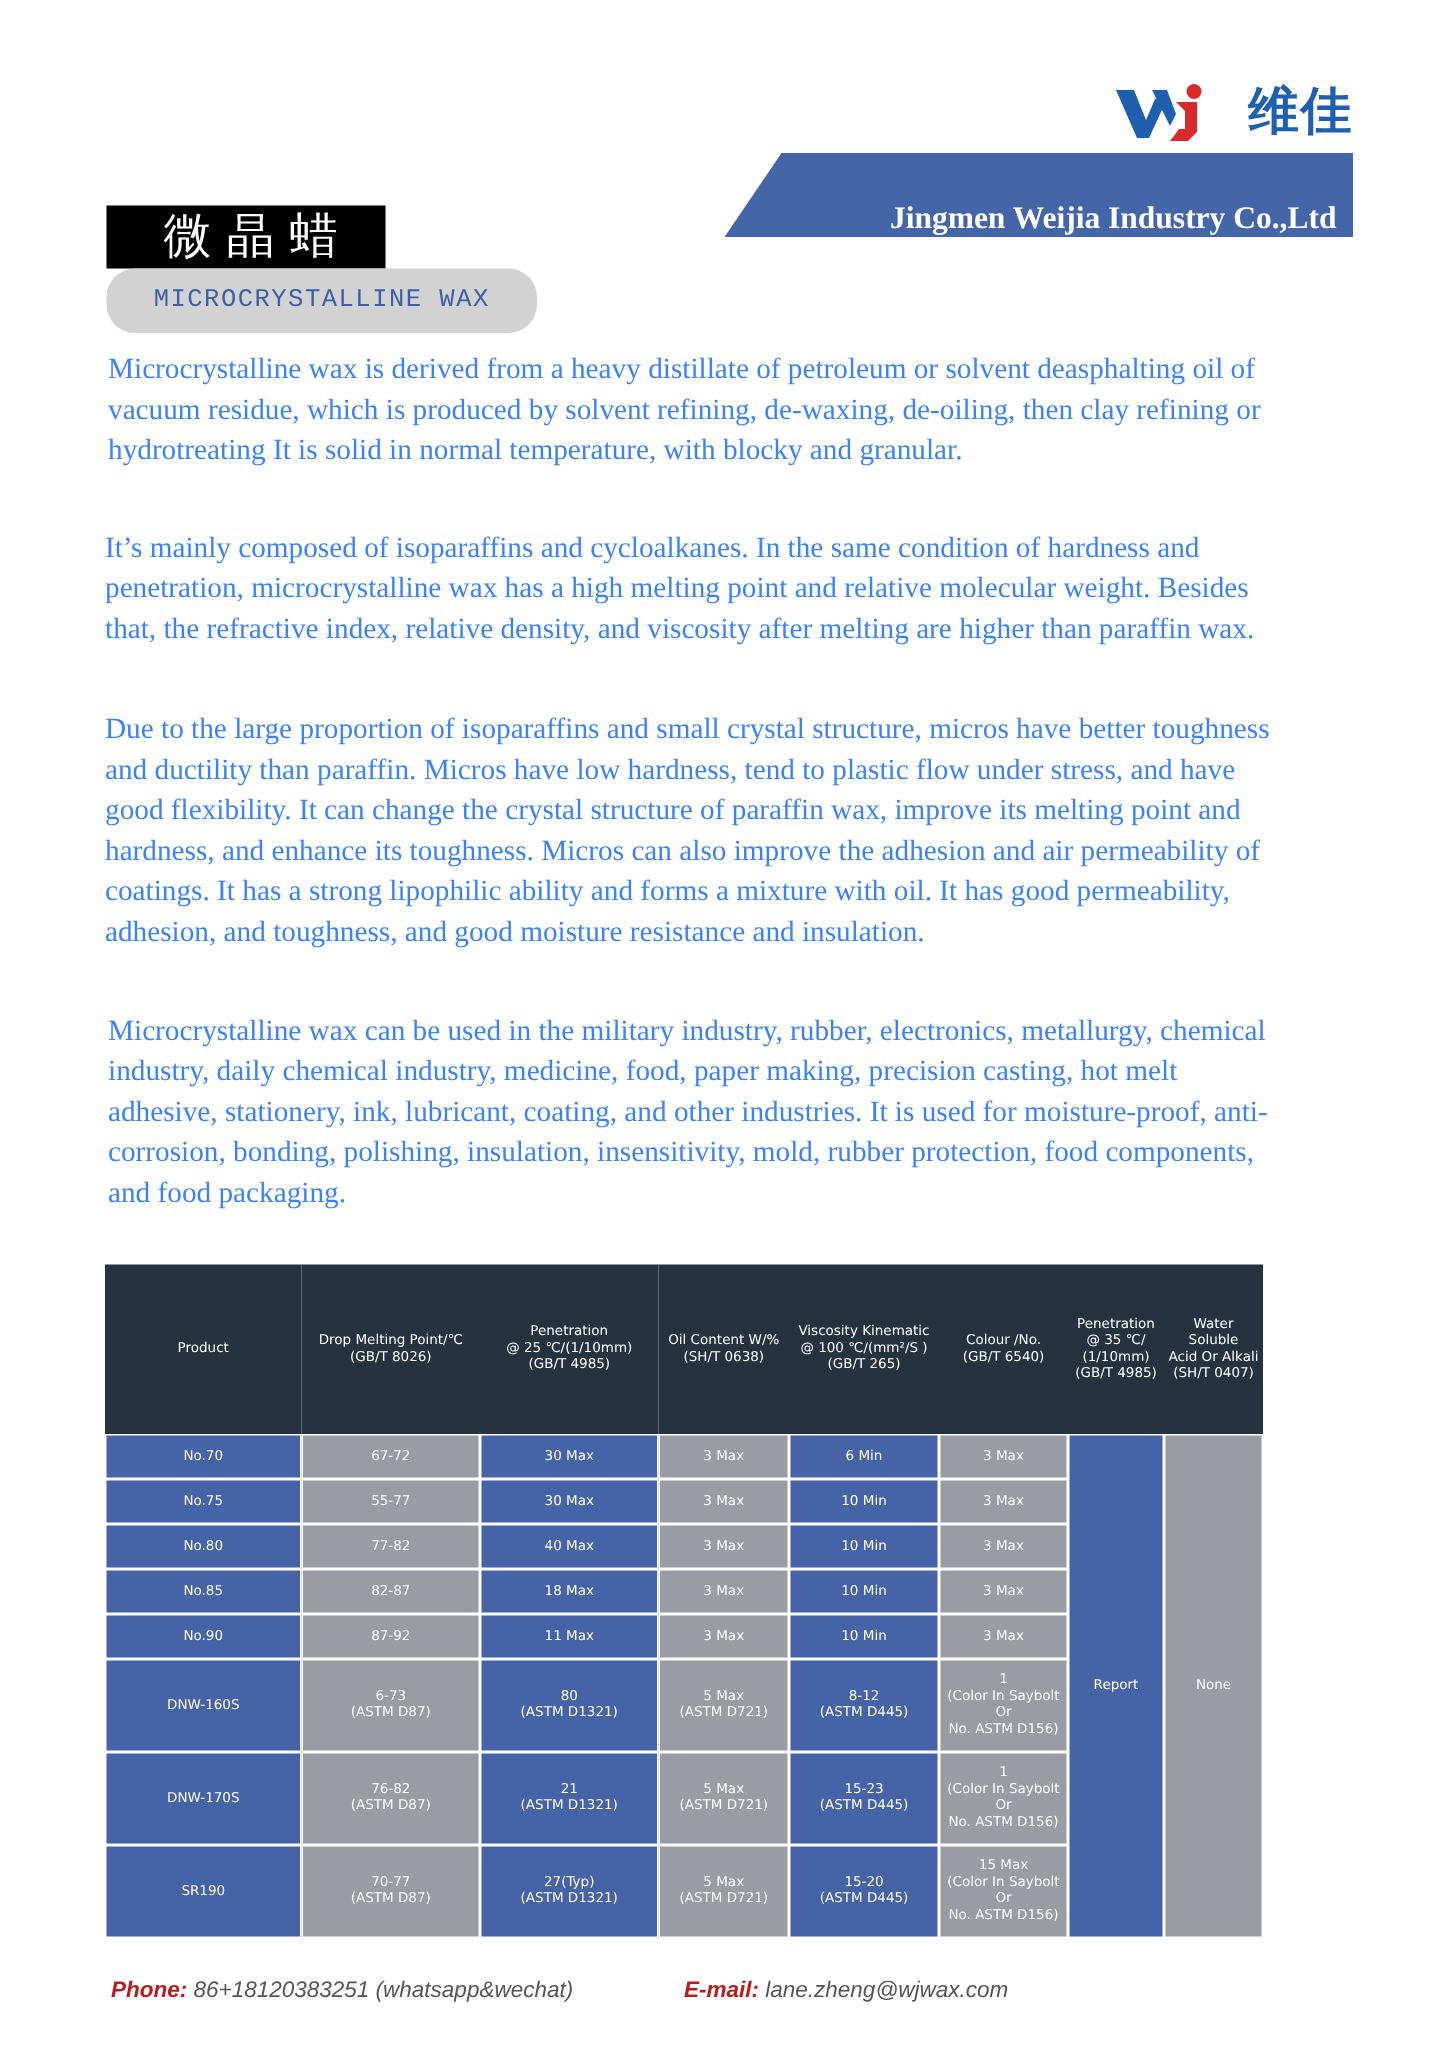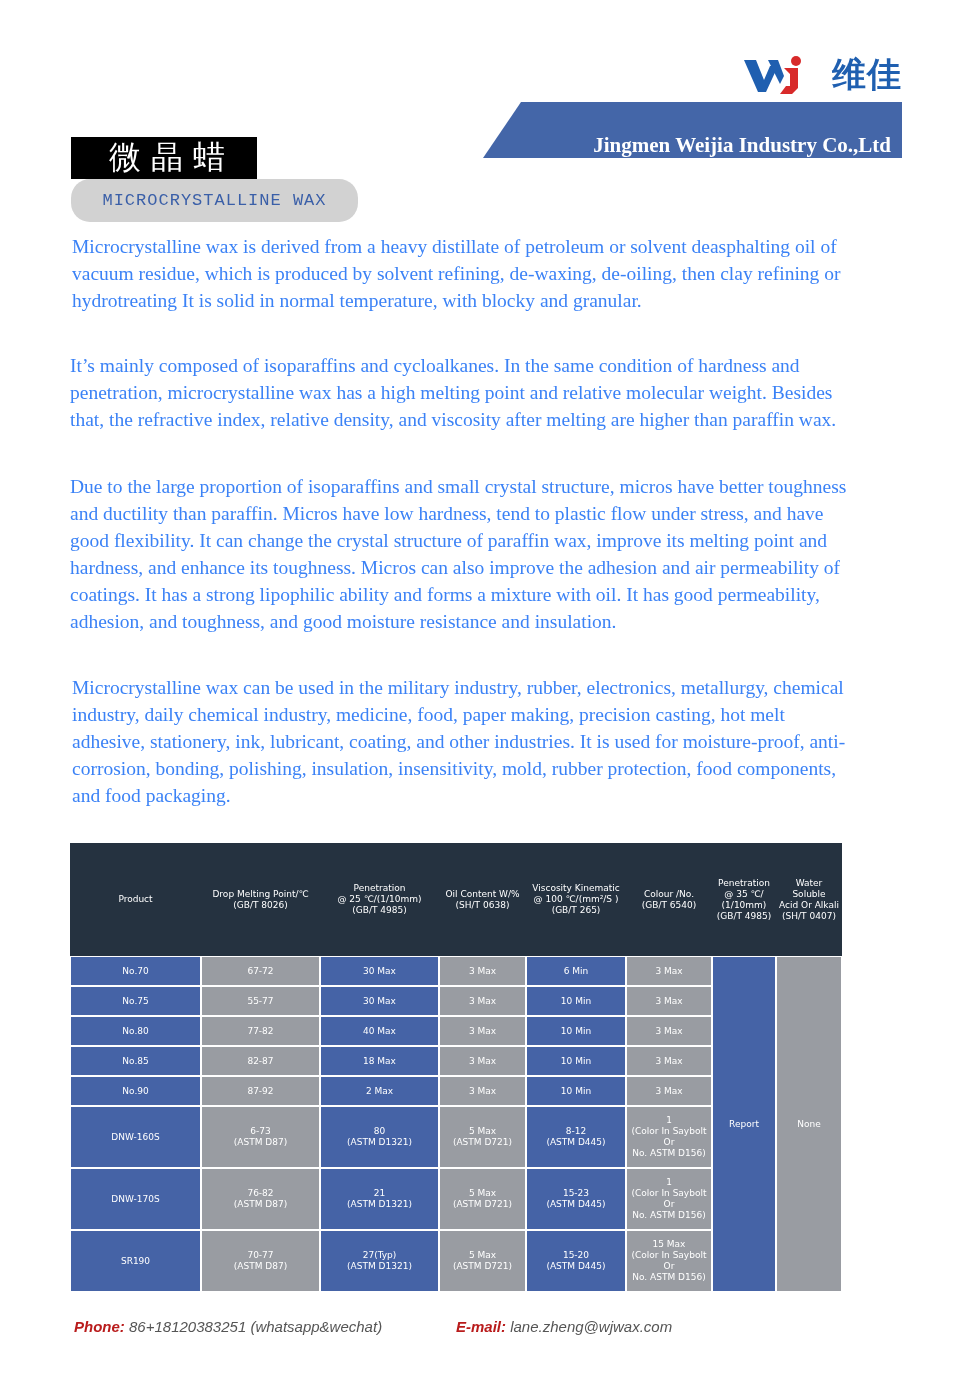--- a/index.html
+++ b/index.html
@@ -111,21 +111,21 @@
         <td class="c-blue"><span class="ml">No.85</span></td>
         <td class="c-grey"><span class="ml">82-87</span></td>
         <td class="c-blue"><span class="ml">18 Max</span></td>
         <td class="c-grey"><span class="ml">3 Max</span></td>
         <td class="c-blue"><span class="ml">10 Min</span></td>
         <td class="c-grey"><span class="ml">3 Max</span></td>
       </tr>
       <tr class="r-small">
         <td class="c-blue"><span class="ml">No.90</span></td>
         <td class="c-grey"><span class="ml">87-92</span></td>
-        <td class="c-blue"><span class="ml">2 Max</span></td>
+        <td class="c-blue"><span class="ml">11 Max</span></td>
         <td class="c-grey"><span class="ml">3 Max</span></td>
         <td class="c-blue"><span class="ml">10 Min</span></td>
         <td class="c-grey"><span class="ml">3 Max</span></td>
       </tr>
       <tr class="r-big">
         <td class="c-blue"><span class="ml">DNW-160S</span></td>
         <td class="c-grey"><span class="ml">6-73<br>(ASTM D87)</span></td>
         <td class="c-blue"><span class="ml">80<br>(ASTM D1321)</span></td>
         <td class="c-grey"><span class="ml">5 Max<br>(ASTM D721)</span></td>
         <td class="c-blue"><span class="ml">8-12<br>(ASTM D445)</span></td>

